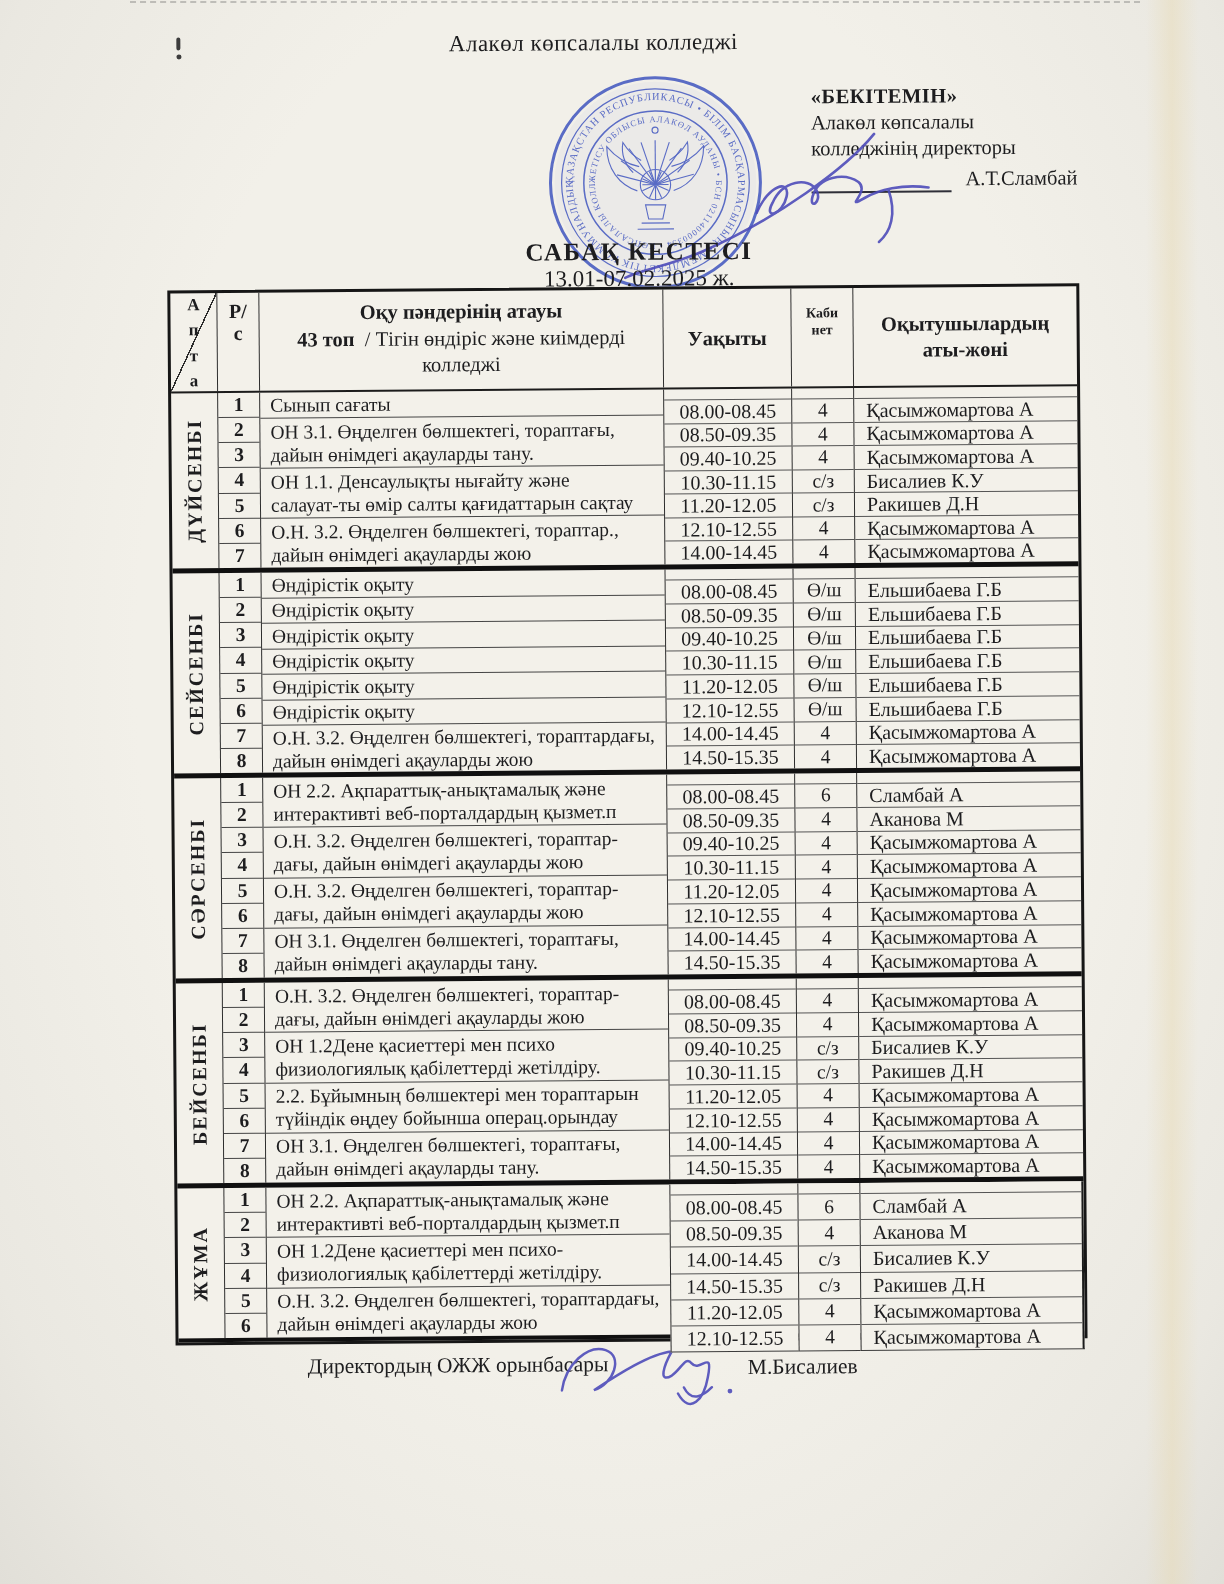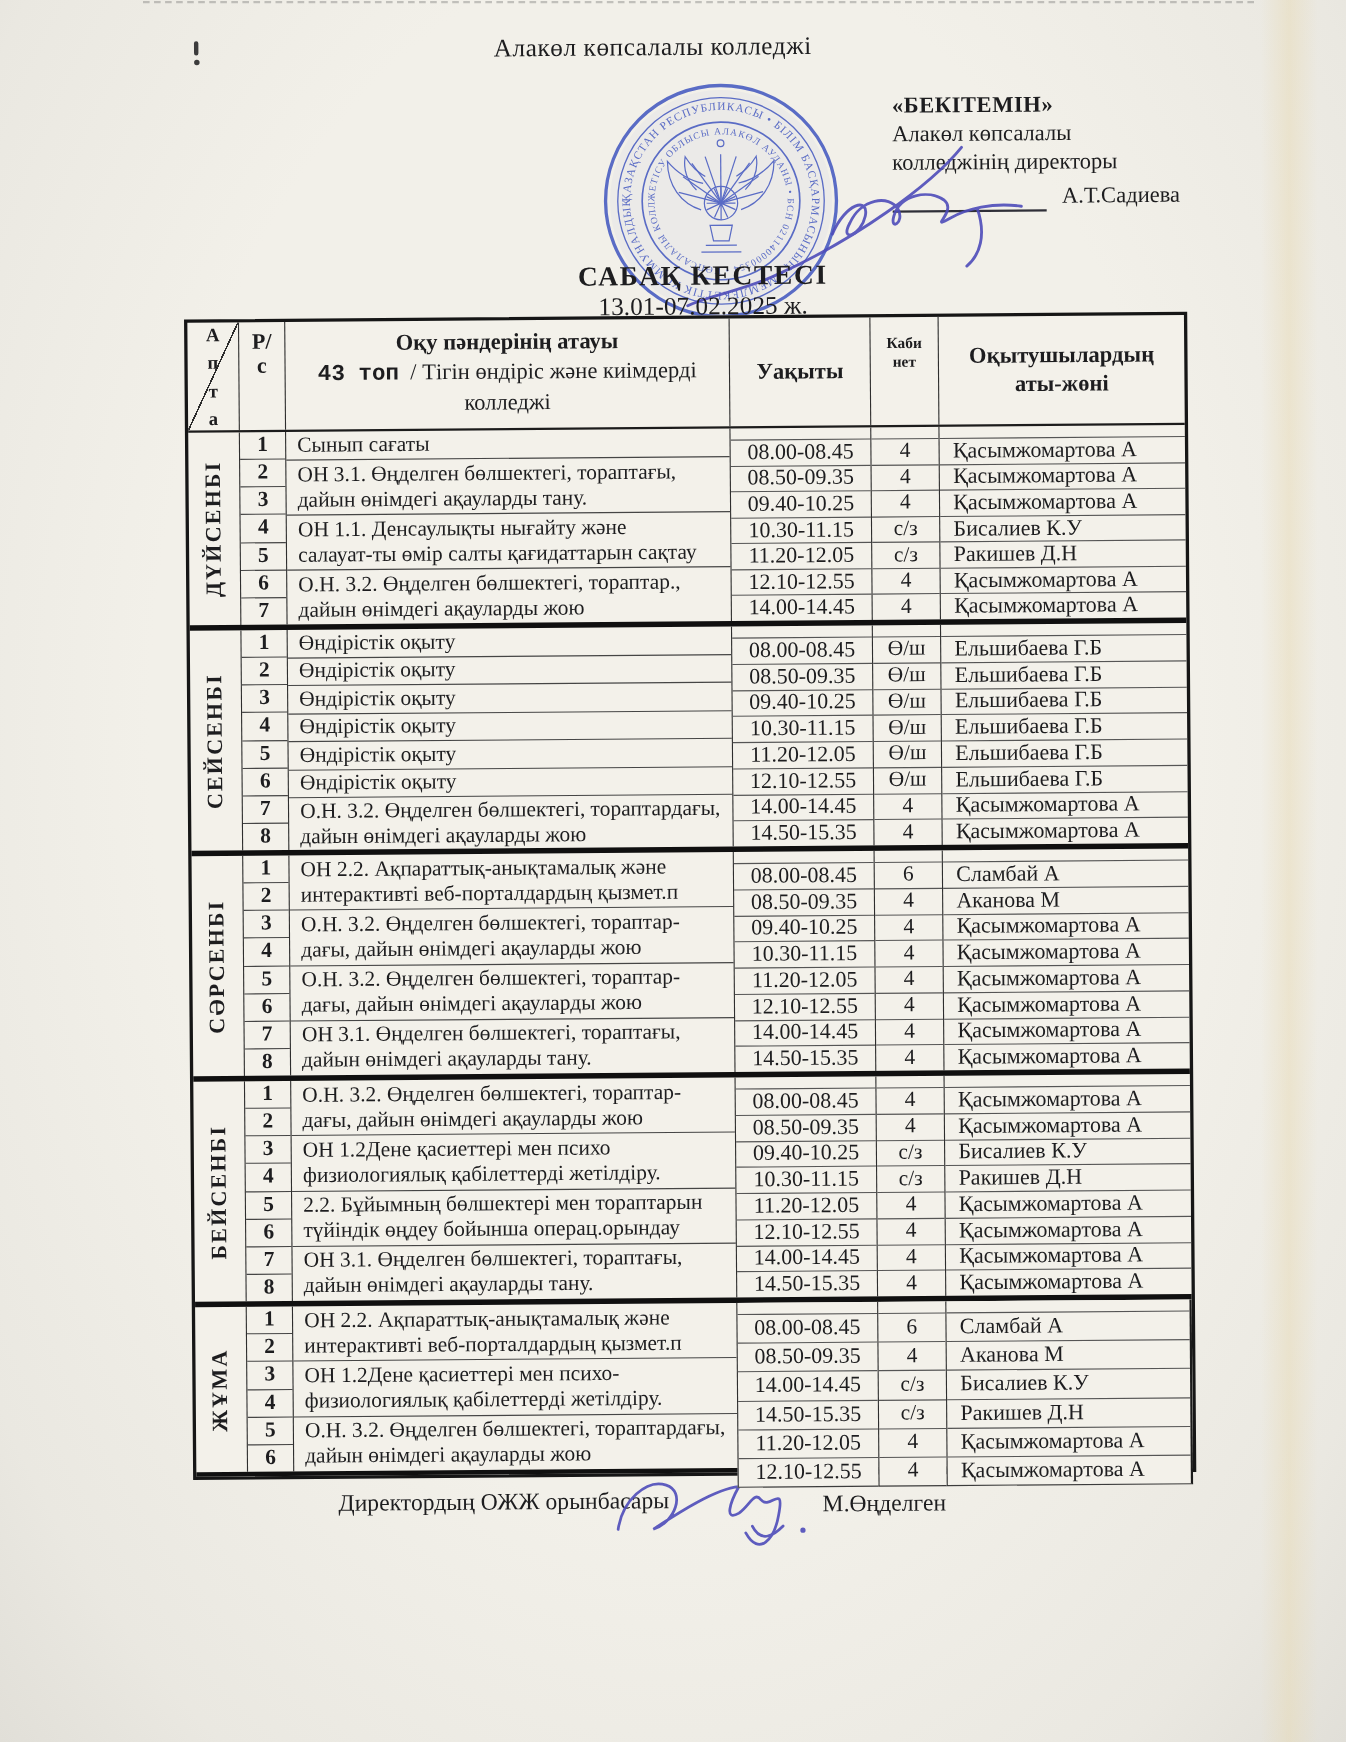--- a/index.html
+++ b/index.html
@@ -32,21 +32,21 @@
 
   
   .tbl{position:absolute;left:170px;top:287px;width:912px;border:3px solid #161616;background:#f3f1ea;box-sizing:border-box;}
   .grid6{display:grid;grid-template-columns:46px 42px 404px 128px 62px 1fr;}
   .thead{height:98px;border-bottom:2.5px solid #1c1c1c;}
   .thead>div+div{border-left:1.6px solid #2e2e2e;}
   .h-apta{position:relative;background:linear-gradient(to bottom right,transparent 49.2%,#2c2c2c 49.2% 50.9%,transparent 50.9%);display:flex;flex-direction:column;align-items:center;justify-content:space-between;padding:3px 0 2px;font-weight:bold;font-size:17px;line-height:1.0;}
   .h-num{display:flex;flex-direction:column;align-items:center;padding-top:7px;font-weight:bold;font-size:20px;line-height:1.12;}
   .h-subj{display:flex;flex-direction:column;align-items:center;padding-top:7px;font-size:20.5px;line-height:1.3;}
   .h-subj .t1{font-weight:bold;}
-  .h-subj .t2 b{font-weight:bold;font-family:Liberation Mono, monospace;}
+  .h-subj .t2 b{font-weight:bold;}
   .h-time{display:flex;align-items:center;justify-content:center;font-weight:bold;font-size:20.5px;}
   .h-room{display:flex;flex-direction:column;align-items:center;padding-top:16px;font-weight:bold;font-size:14px;line-height:1.22;}
   .h-teach{display:flex;align-items:center;justify-content:center;text-align:center;font-weight:bold;font-size:20.5px;line-height:1.28;padding:0 16px;}
 
   .day{border-bottom:5px solid #101010;position:relative;}
   .day:last-child{border-bottom:4px solid #101010;}
   .day>.col+.col{border-left:1.6px solid #2e2e2e;}
   .col{display:flex;flex-direction:column;min-width:0;}
   .col-day{align-items:center;justify-content:center;}
   .vday{transform:rotate(-90deg);font-weight:bold;font-size:20px;letter-spacing:2px;white-space:nowrap;}
@@ -117,21 +117,21 @@
         <path class="emb" d="M100,132 L120,132 L117,146 L103,146 Z M96,150 L124,150 M92,156 L128,156"></path>
       </g>
     </svg>
 
     <div class="approval">
       <div class="b">«БЕКІТЕМІН»</div>
       <div>Алакөл көпсалалы</div>
       <div>колледжінің директоры</div>
       <div class="sig-line">
         <span class="underline"></span>
-        <span>А.Т.Садиева</span>
+        <span>А.Т.Сламбай</span>
       </div>
     </div>
 
     <svg class="handsig" style="left:610px;top:128px;width:380px;height:160px;" viewBox="0 0 380 160" stroke-width="2.6" opacity="0.9">
       <path d="M268,8 C240,42 170,92 96,124 C66,137 34,142 18,150"></path>
       <path d="M150,86 C162,58 184,52 180,70 C176,88 156,94 166,76 C176,54 202,50 210,64 C216,76 202,84 206,70 C212,50 238,46 252,56 C264,66 236,84 258,72 C272,64 296,58 322,62"></path>
       <path d="M282,64 C290,88 284,106 272,116"></path>
     </svg>
 
     <div class="doc-title">САБАҚ КЕСТЕСІ</div>
@@ -439,16 +439,16 @@
   </section>
         </div>
     </div>
 
     <div class="foot-label">Директордың ОЖЖ орынбасары</div>
     <svg class="handsig" style="left:548px;top:1330px;width:240px;height:95px;" viewBox="0 0 240 95" stroke-width="2.5" opacity="0.9">
       <path d="M8,60 C12,34 34,14 52,20 C70,26 60,54 40,60 C62,46 96,24 118,22 C110,36 104,54 118,46 C128,39 132,26 138,34 C146,44 160,18 154,48 C150,70 136,86 124,64"></path>
       <path d="M130,58 C138,74 150,66 158,58"></path>
       <circle cx="176" cy="62" r="2.4" fill="#4e4cba" stroke="none"></circle>
     </svg>
-    <div class="foot-name">М.Өңделген</div>
+    <div class="foot-name">М.Бисалиев</div>
 
   </div>
 </div>
 
 </body></html>

